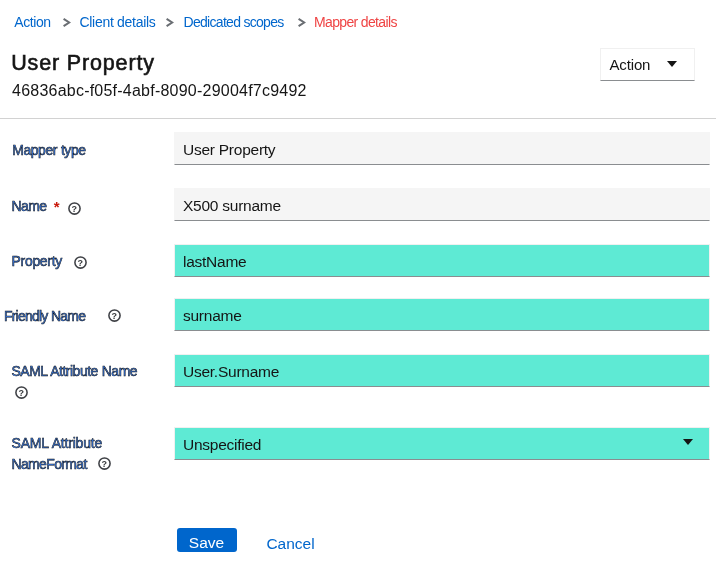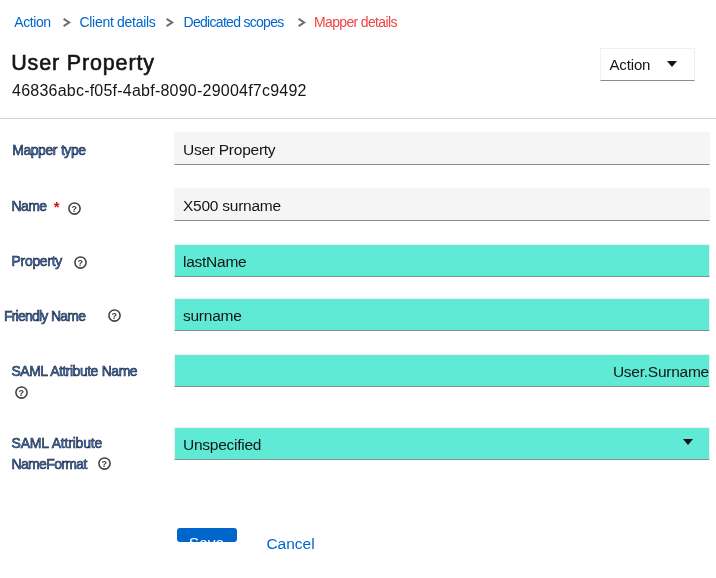--- a/index.html
+++ b/index.html
@@ -66,25 +66,25 @@
     <circle cx="6.5" cy="6.5" r="5.6" fill="none" stroke="#3e4045" stroke-width="1.55"></circle>
     <text x="6.3" y="9.6" font-size="9" font-weight="bold" text-anchor="middle" fill="#36383b" font-family="Liberation Sans">?</text>
   </svg>
 <div class="inp" style="top:298px;">surname</div>
 
 <span class="abs label" style="left:11.5px; top:363px; letter-spacing:-0.5px;">SAML Attribute Name</span>
 <svg class="helpicon" style="left:15.4px; top:386.0px;" width="13" height="13" viewBox="0 0 13 13">
     <circle cx="6.5" cy="6.5" r="5.6" fill="none" stroke="#3e4045" stroke-width="1.55"></circle>
     <text x="6.3" y="9.6" font-size="9" font-weight="bold" text-anchor="middle" fill="#36383b" font-family="Liberation Sans">?</text>
   </svg>
-<div class="inp" style="top:354px;text-align:right;">User.Surname</div>
+<div class="inp" style="top:354px;">User.Surname</div>
 
 <span class="abs label" style="left:11.5px; top:434.5px; letter-spacing:-0.2px;">SAML Attribute</span>
 <span class="abs label" style="left:11.5px; top:455.5px; letter-spacing:-0.65px;">NameFormat</span>
 <svg class="helpicon" style="left:98.1px; top:457.4px;" width="13" height="13" viewBox="0 0 13 13">
     <circle cx="6.5" cy="6.5" r="5.6" fill="none" stroke="#3e4045" stroke-width="1.55"></circle>
     <text x="6.3" y="9.6" font-size="9" font-weight="bold" text-anchor="middle" fill="#36383b" font-family="Liberation Sans">?</text>
   </svg>
 <div class="inp" style="top:427px;">Unspecified</div>
 <div class="abs caret" style="left:683px; top:439px;"></div>
 
-<div class="abs" style="left:176.5px; top:528px; width:60px; height:14px; background:#0066cc; border-radius:3px; color:#fff; font-size:15.5px; text-align:center; line-height:30px;">Save</div>
+<div class="abs" style="left:176.5px; top:528px; width:60px; height:24px; background:#0066cc; border-radius:3px; color:#fff; font-size:15.5px; text-align:center; line-height:30px;">Save</div>
 <span class="abs" style="left:266.4px; top:534.5px; font-size:15.5px; color:#0066cc;">Cancel</span>
 
 </body></html>

